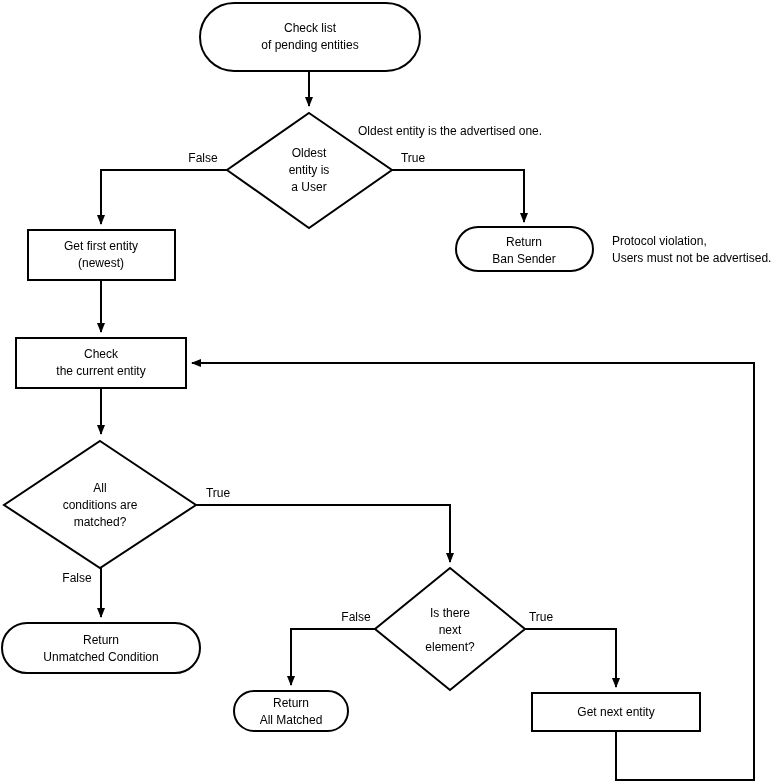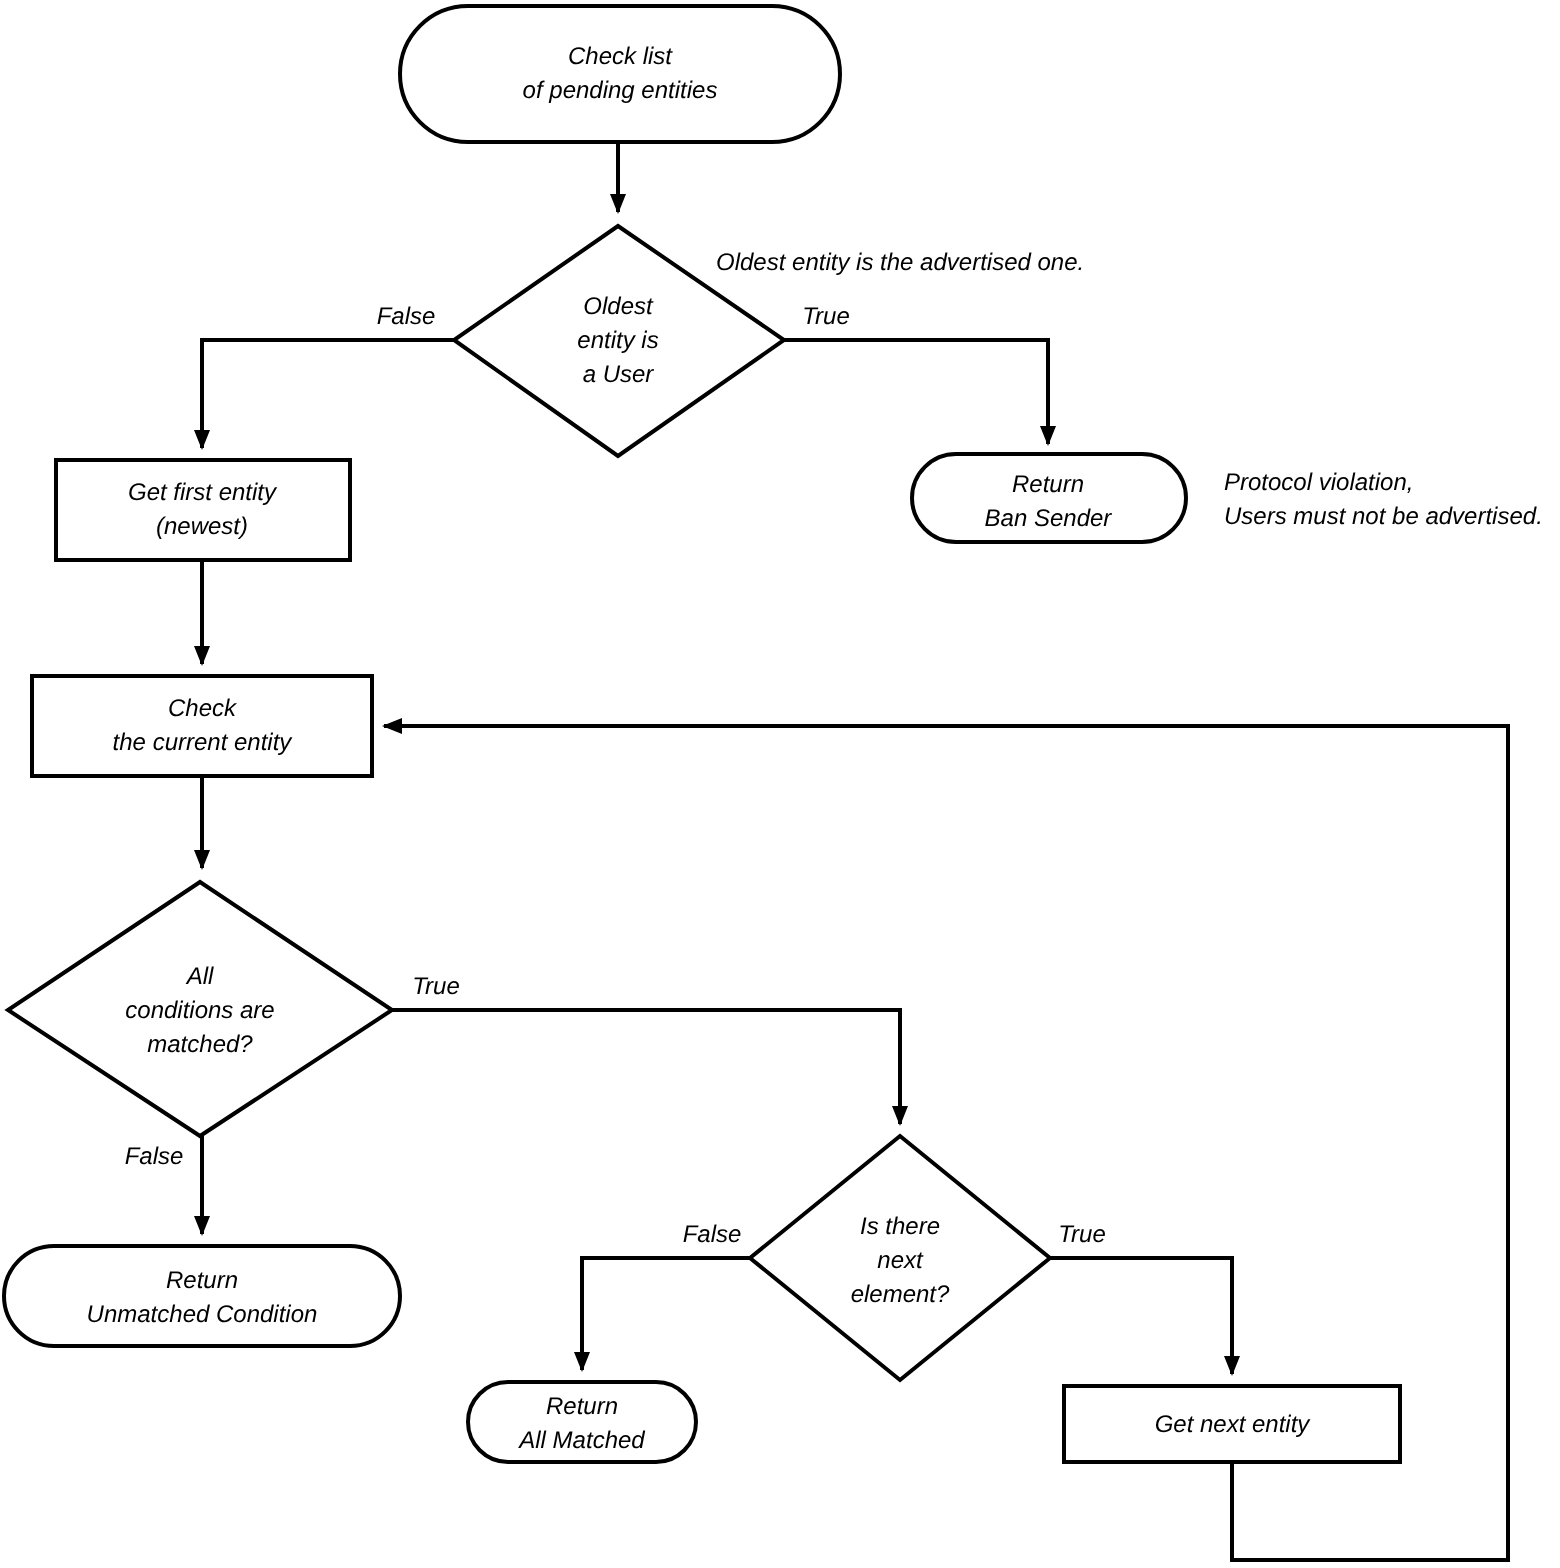--- a/index.html
+++ b/index.html
@@ -7,21 +7,20 @@
     padding: 0;
     background: #ffffff;
   }
   #canvas {
     position: relative;
     width: 780px;
     height: 784px;
     background: #ffffff;
     font-family: "Liberation Sans", sans-serif;
     overflow: hidden;
-    font-style: italic;
   }
   #flow-svg {
     position: absolute;
     left: 0;
     top: 0;
     width: 780px;
     height: 784px;
   }
   .node-text {
     font-family: "Liberation Sans", sans-serif;

